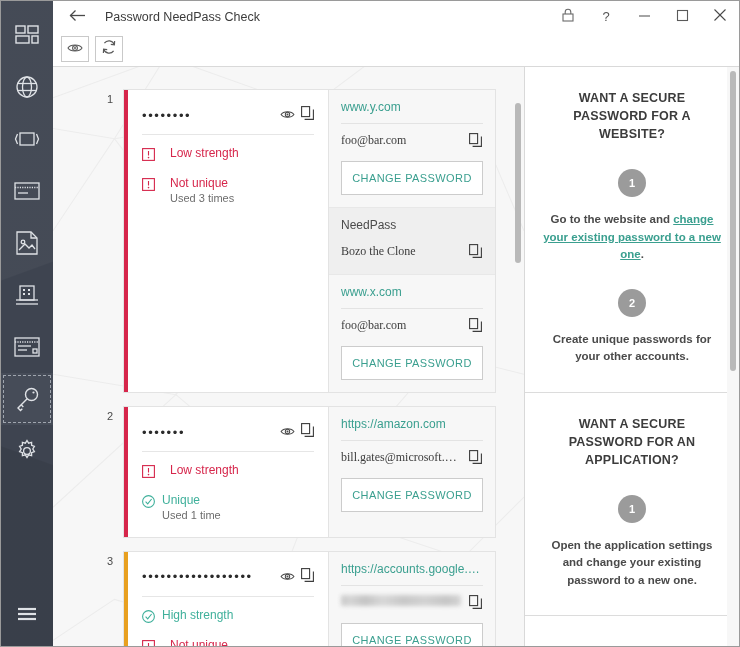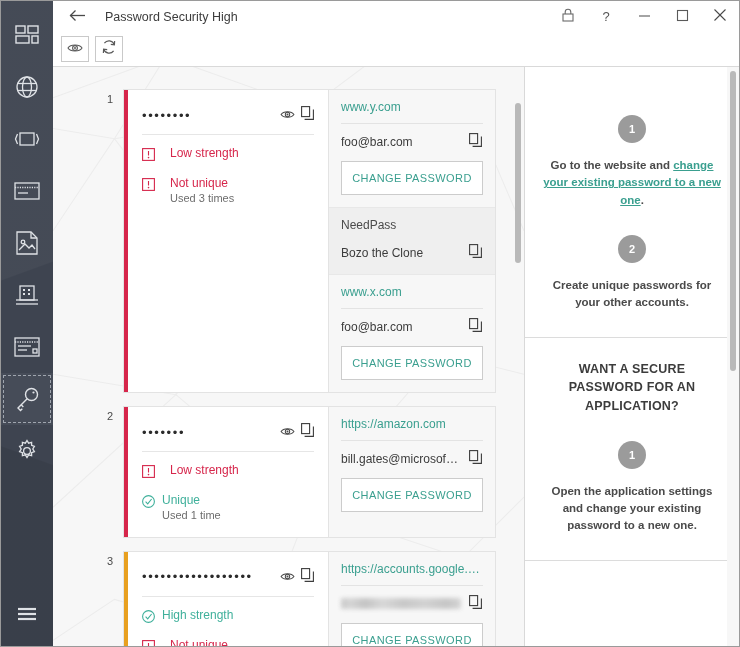--- a/index.html
+++ b/index.html
@@ -183,23 +183,24 @@
   .acct.alt { background: #efefef; }
   .acct-title {
     font-size: 12px;
     color: #3a9f8f;
     padding-bottom: 9px;
     border-bottom: 1px solid #e3e3e3;
     white-space: nowrap; overflow: hidden; text-overflow: ellipsis;
   }
   .acct.alt .acct-title { color: #4a4a4a; border-bottom: none; padding-bottom: 3px; }
   .acct-user-row {
-    display: flex; align-items: center;
+    display: flex; 
     padding-top: 9px;
     gap: 8px;
+    font-family: Liberation Serif, serif;
   }
   .acct-user {
     flex: 1; min-width: 0;
     font-size: 12px; color: #3c3c3c;
     white-space: nowrap; overflow: hidden; text-overflow: ellipsis;
   }
   .acct-user.masked {
     color: transparent;
     background: linear-gradient(90deg,#c9c9c9,#d5d5d5 8%,#c4c4c4 20%,#d8d8d8 35%,#c8c8c8 52%,#d2d2d2 70%,#c6c6c6 88%,#d4d4d4);
     filter: blur(2.1px);
@@ -405,21 +406,21 @@
 
     <div class="titlebar">
       <div class="back-btn">
         <span>
           <svg width="17" height="13" viewBox="0 0 17 13" fill="none" stroke="#4a4a4a" stroke-width="1.3">
             <line x1="1" y1="6.5" x2="16" y2="6.5"></line>
               <path d="M6.5 1.5 L1.5 6.5 L6.5 11.5"></path>
           </svg>
         </span>
       </div>
-      <div class="win-title">Password Security High</div>
+      <div class="win-title">Password NeedPass Check</div>
       <div class="titlebar-spacer"></div>
 
       <div class="win-ctrl">
         <span>
           <svg width="12" height="14" viewBox="0 0 12 14" fill="none" stroke="#6a6a6a" stroke-width="1.1">
             <rect x="1" y="6" width="10" height="7"></rect>
               <path d="M3.2 6 V4 a2.8 2.8 0 0 1 5.6 0 V6"></path>
           </svg>
         </span>
       </div>
@@ -712,20 +713,21 @@
 
         <div class="vscroll">
           <div class="thumb" style="top:36px;height:160px"></div>
         </div>
       </div>
 
       <div class="tips">
         <div class="tips-inner">
 
           <div class="tipcard">
+            <div class="tip-title">WANT A SECURE PASSWORD FOR A WEBSITE?</div>
 
             <div class="step-circle">1</div>
             <div class="tip-text">
               <span>Go to the website and </span><a class="tip-link" href="#">change your existing password to a new one</a><span>.</span>
             </div>
 
             <div class="step-circle">2</div>
             <div class="tip-text">Create unique passwords for your other accounts.</div>
           </div>
 

